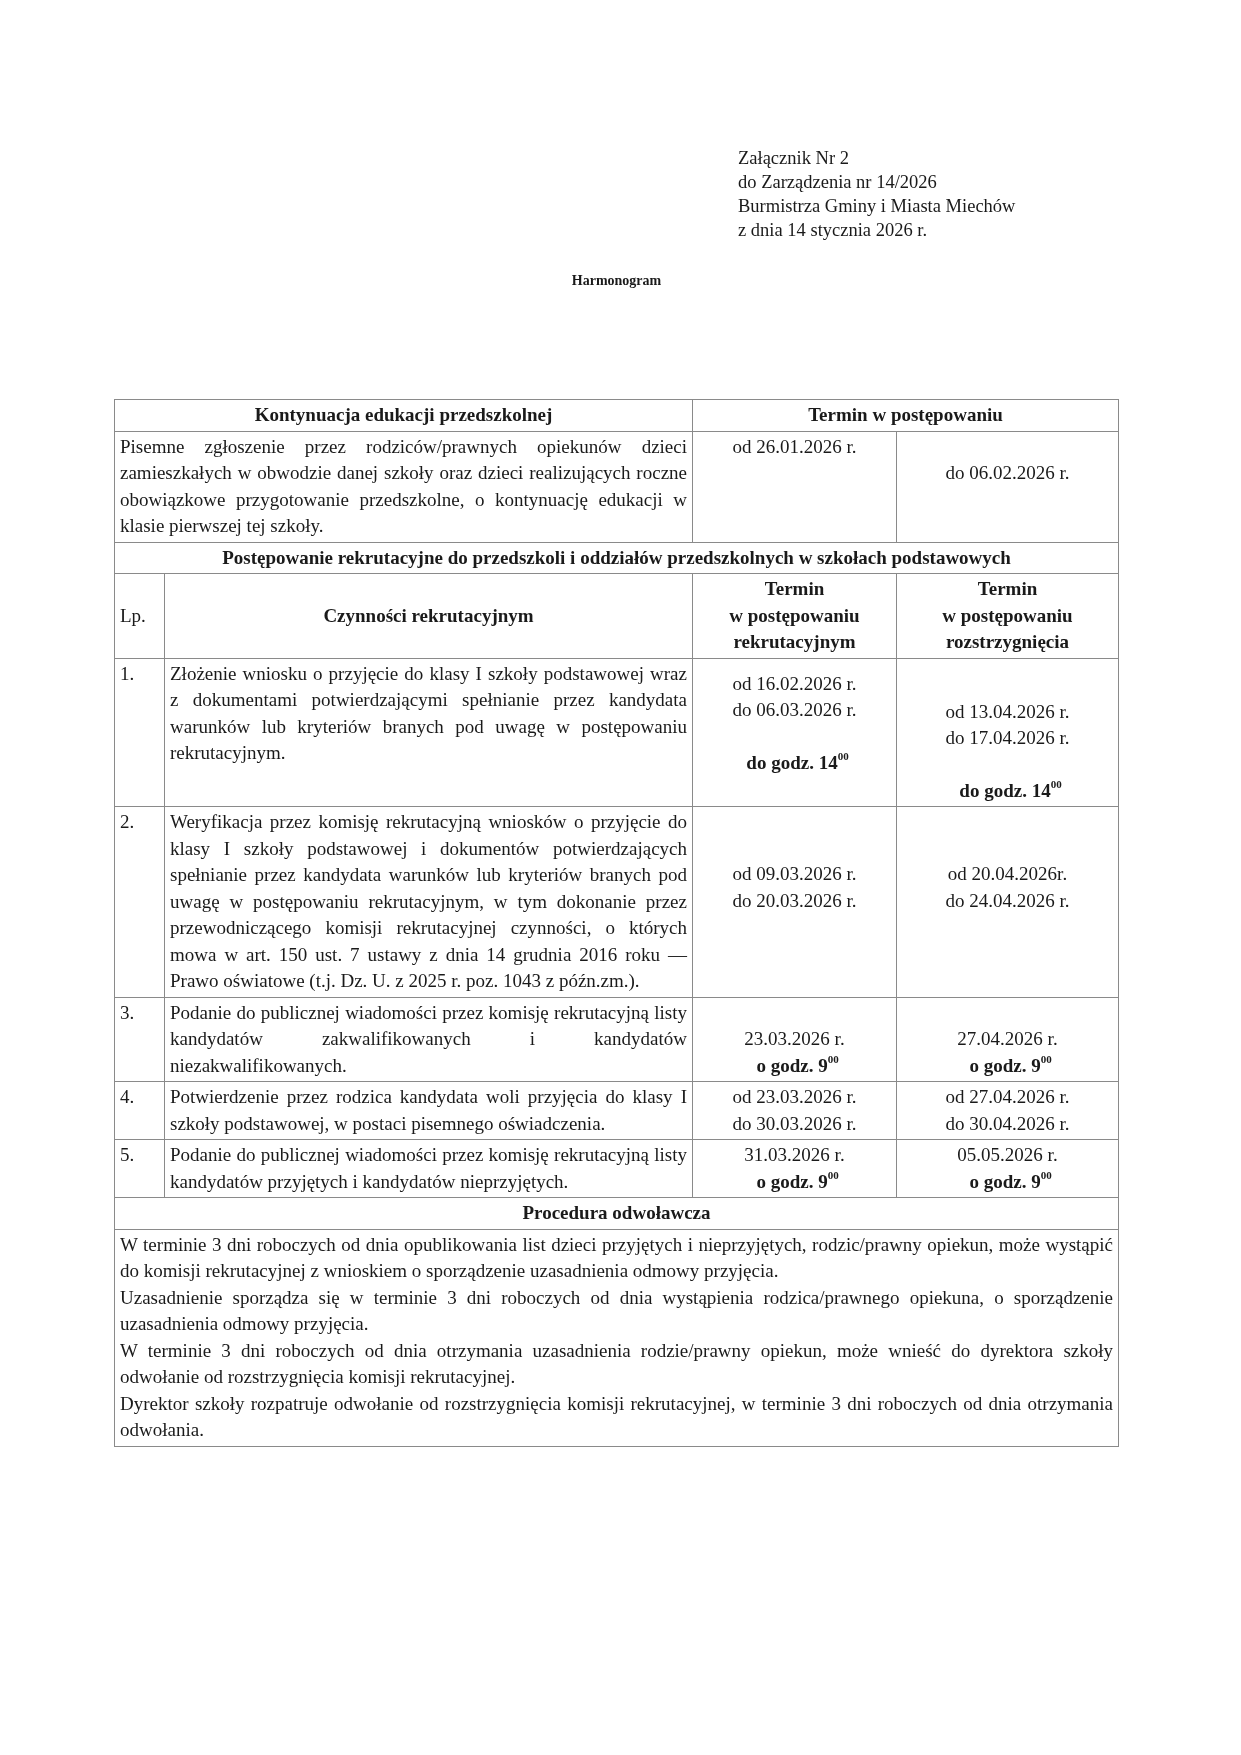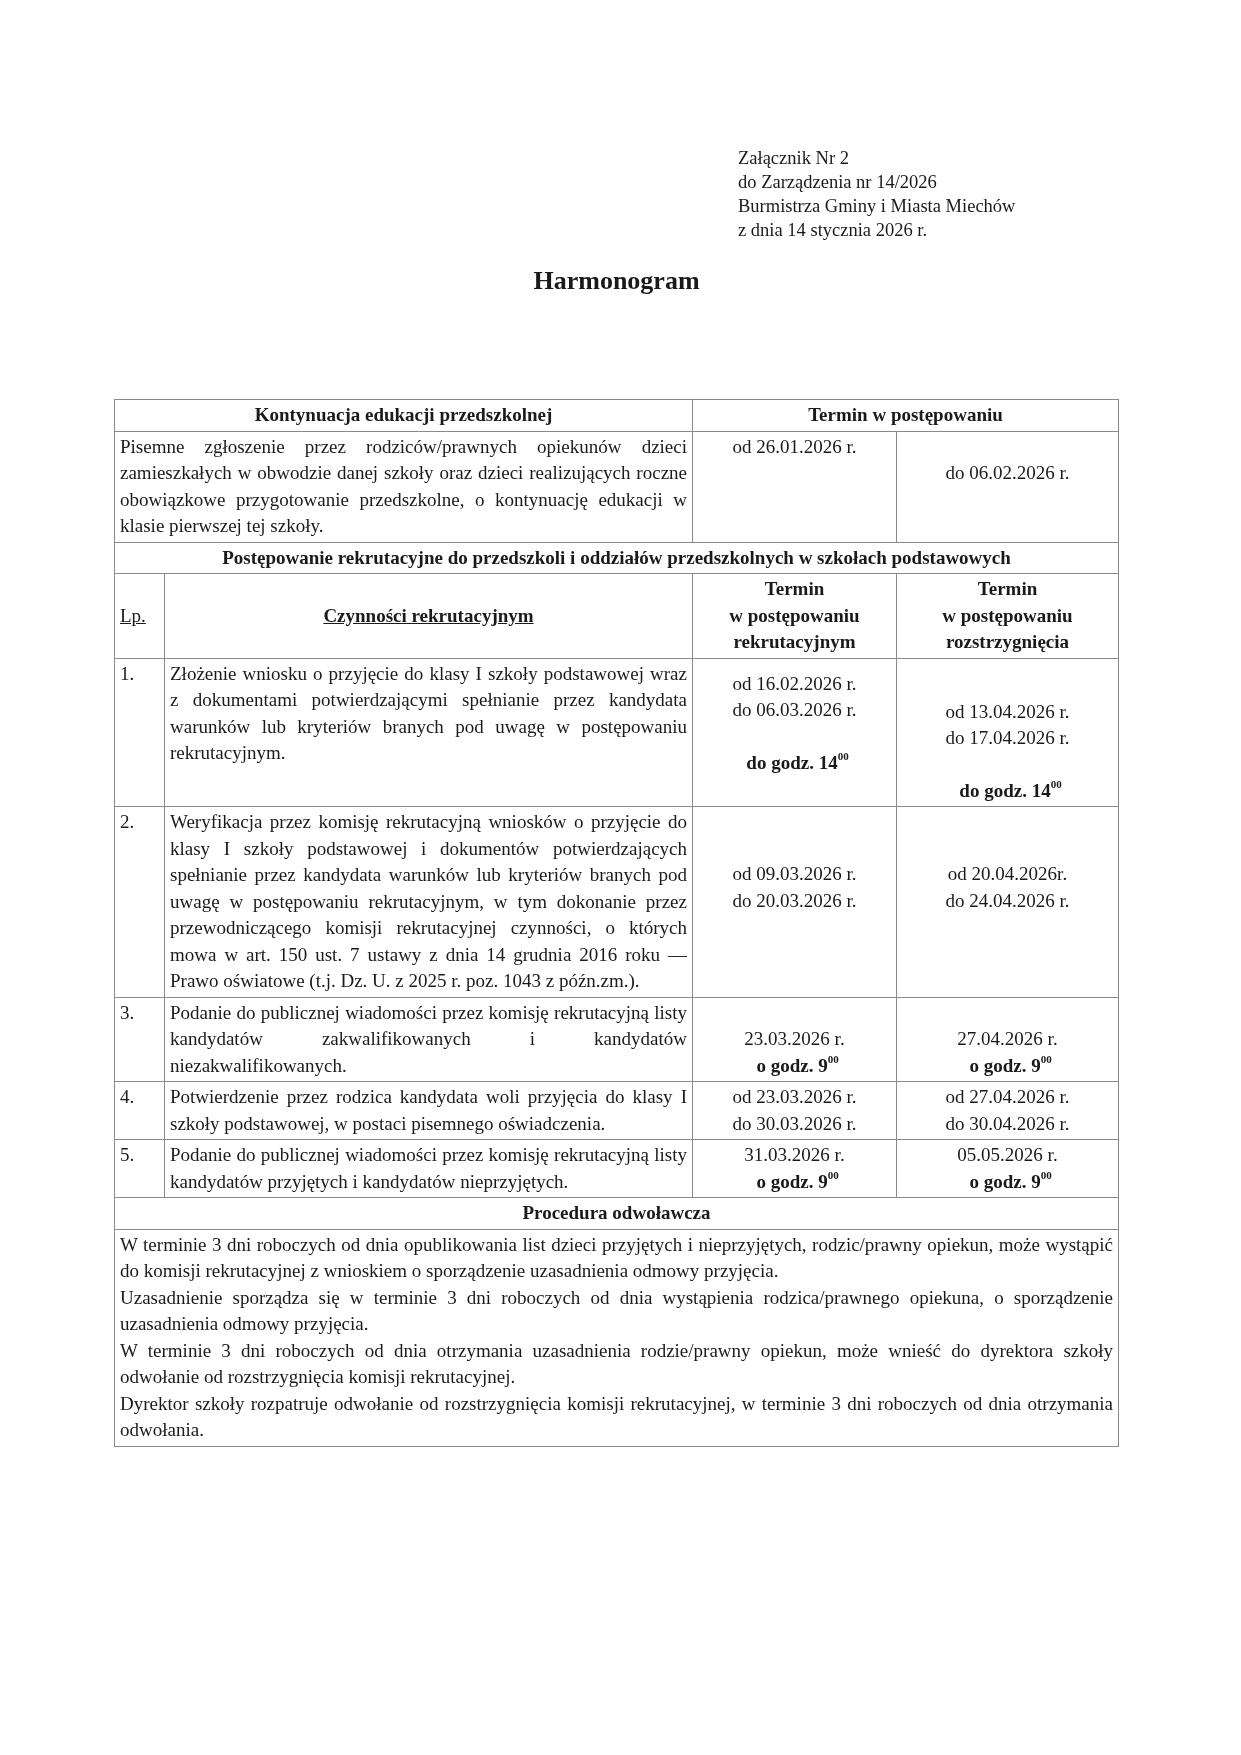--- a/index.html
+++ b/index.html
@@ -8,36 +8,36 @@
     font-family: "Liberation Serif", "DejaVu Serif", serif;
     color: #1a1a1a;
   }
   .attachment {
     position: absolute; left: 738px; top: 146px;
     font-size: 18.5px; line-height: 24px;
   }
   .attachment div { white-space: nowrap; }
   .title-block {
     position: absolute; left: 116px; top: 268px; width: 1001px;
-    font-weight: bold; font-size: 26px; line-height: 25.5px;
+    font-weight: bold; font-size: 14px; line-height: 25.5px;
   }
   .title-main { text-align: center; }
   .title-sub { text-align: justify; text-align-last: left; }
   table.sched {
     position: absolute; left: 114px; top: 399px; width: 1004px;
     border-collapse: collapse; table-layout: fixed;
     font-size: 19px; line-height: 26.5px;
   }
   table.sched td {
     border: 1.5px solid #8a8a8a; vertical-align: top; padding: 2px 5px;
   }
   .b { font-weight: bold; margin-left: 6px; }
   .c { text-align: center; }
   .j { text-align: justify; }
-  .mid { vertical-align: middle !important; text-decoration: underline; }
+  .mid { vertical-align: middle !important; }
   .bottom { vertical-align: bottom !important; }
   sup { font-size: 11px; line-height: 0; position: relative; top: -1px; }
   .date-line { display: block; }
   .spacer { display: block; height: 26px; }
   .appeal p { margin: 0; text-align: justify; }
 </style>
 </head>
 <body>
 
 <div class="attachment">

